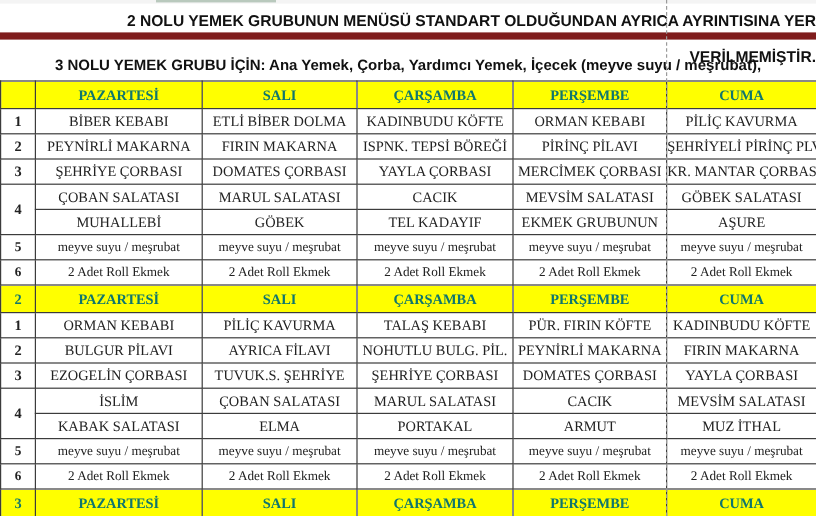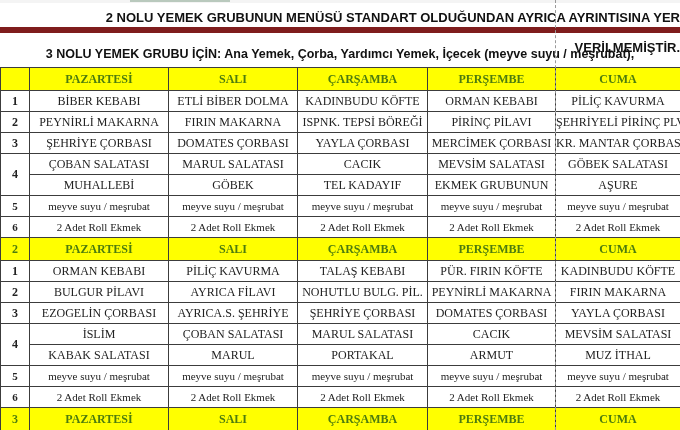--- a/index.html
+++ b/index.html
@@ -12,21 +12,21 @@
   .title2 { position:absolute; left:0; top:30px; width:680px; height:33px; font-family:"Liberation Sans", sans-serif; font-weight:bold;
     font-size:12.5px; text-align:center; line-height:16px; color:#111; padding-top:16px; box-sizing:border-box; }
   table.menu { position:absolute; left:0; top:67px; border-collapse:collapse; table-layout:fixed; width:680px; }
   table.menu td { border:1px solid #3c3c3c; text-align:center; padding:0; font-size:12px; white-space:nowrap; overflow:hidden; }
   table.menu col.c0 { width:29px; }
   table.menu col.c1 { width:139px; }
   table.menu col.c2 { width:129px; }
   table.menu col.c3 { width:130px; }
   table.menu col.c4 { width:128px; }
   table.menu col.c5 { width:125px; }
-  tr.hdr td { background:#ffff00; font-weight:bold; height:22px; font-size:12px; color:#4d7c0f; }
+  tr.hdr td { background:#ffff00; font-weight:bold; height:22px; font-size:12px; color:#0f766e; }
   tr.item td { height:20px; }
   tr.item td.num { font-weight:bold; }
   tr.small td { font-size:11px; }
   td.num { font-weight:bold; }
   td.dash-right { border-right:1px dashed #888 !important; }
   td.first { border-left:1px solid #bbb; }
 </style>
 </head>
 <body>
 
@@ -135,36 +135,36 @@
       <td class="num first">2</td>
       <td>BULGUR PİLAVI</td>
       <td>AYRICA FİLAVI</td>
       <td>NOHUTLU BULG. PİL.</td>
       <td class="dash-right">PEYNİRLİ MAKARNA</td>
       <td>FIRIN MAKARNA</td>
     </tr>
     <tr class="item">
       <td class="num first">3</td>
       <td>EZOGELİN ÇORBASI</td>
-      <td>AYRICA.S. ŞEHRİYE</td>
+      <td>TUVUK.S. ŞEHRİYE</td>
       <td>ŞEHRİYE ÇORBASI</td>
       <td class="dash-right">DOMATES ÇORBASI</td>
       <td>YAYLA ÇORBASI</td>
     </tr>
     <tr class="item">
       <td class="num first" rowspan="2">4</td>
       <td>İSLİM</td>
       <td>ÇOBAN SALATASI</td>
       <td>MARUL SALATASI</td>
       <td class="dash-right">CACIK</td>
       <td>MEVSİM SALATASI</td>
     </tr>
     <tr class="item">
       <td>KABAK SALATASI</td>
-      <td>MARUL</td>
+      <td>ELMA</td>
       <td>PORTAKAL</td>
       <td class="dash-right">ARMUT</td>
       <td>MUZ İTHAL</td>
     </tr>
     <tr class="item small">
       <td class="num first">5</td>
       <td>meyve suyu / meşrubat</td>
       <td>meyve suyu / meşrubat</td>
       <td>meyve suyu / meşrubat</td>
       <td class="dash-right">meyve suyu / meşrubat</td>

